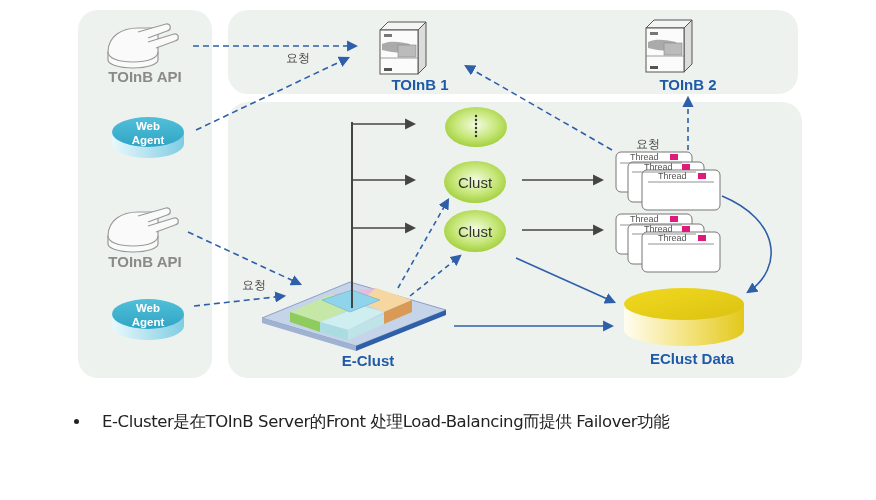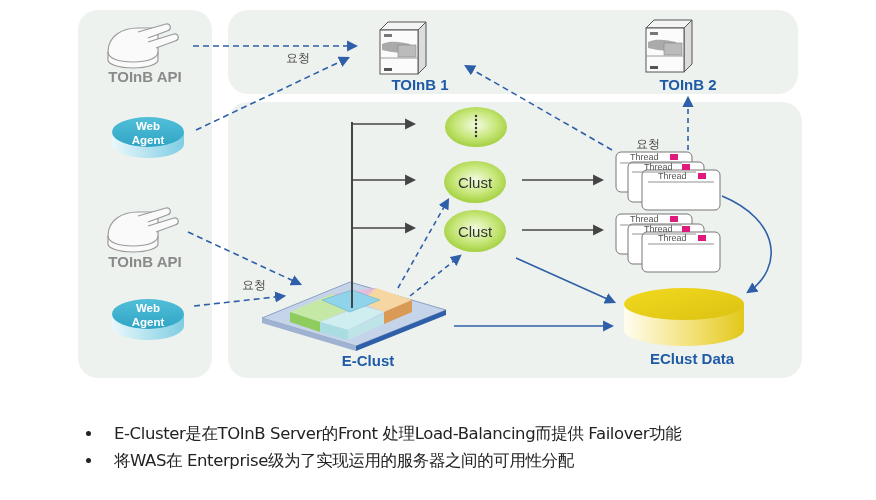--- a/index.html
+++ b/index.html
@@ -4,21 +4,21 @@
 <style>
   html, body { margin:0; padding:0; background:#ffffff; }
   body { width:876px; height:500px; position:relative; overflow:hidden; font-family:"Liberation Sans", sans-serif; }
   #diagram { position:absolute; left:0; top:0; width:876px; height:400px; }
   .lbl-blue { font-family:"Liberation Sans", sans-serif; font-weight:bold; fill:#1f5aa6; font-size:15px; }
   .lbl-gray { font-family:"Liberation Sans", sans-serif; font-weight:bold; fill:#8a8a8a; font-size:15px; }
   .lbl-req { font-family:"DejaVu Sans", sans-serif; fill:#444; font-size:12px; }
   .lbl-agent { font-family:"Liberation Sans", sans-serif; font-weight:bold; fill:#ffffff; font-size:11.5px; }
   .lbl-clust { font-family:"Liberation Sans", sans-serif; fill:#333; font-size:15px; }
   .lbl-thread { font-family:"Liberation Sans", sans-serif; fill:#555; font-size:9px; }
-  .bullets { position:absolute; left:72px; top:408px; margin:12px; padding:0; list-style:none; }
+  .bullets { position:absolute; left:72px; top:408px; margin:0; padding:0; list-style:none; }
   .bullets li { position:relative; padding-left:30px; font-family:"DejaVu Sans", sans-serif; font-size:16.5px; color:#222; line-height:27px; letter-spacing:-0.4px; white-space:nowrap; }
   .bullets li .dot { position:absolute; left:2px; top:11px; width:5px; height:5px; border-radius:50%; background:#222; }
 </style>
 </head>
 <body>
 
 <svg id="diagram" viewBox="0 0 876 400" xmlns="http://www.w3.org/2000/svg">
   <defs>
     <marker id="ah-blue" viewBox="0 0 10 10" refX="8" refY="5" markerWidth="7" markerHeight="7" orient="auto-start-reverse">
       <path d="M0,0 L10,5 L0,10 z" fill="#2e5fa8"></path>
@@ -196,14 +196,13 @@
   </g>
   <text class="lbl-blue" x="692" y="364" text-anchor="middle">EClust Data</text>
 
   <line x1="516" y1="258" x2="614" y2="302" stroke="#2e5fa8" stroke-width="1.6" marker-end="url(#ah-blue)"></line>
   <line x1="454" y1="326" x2="612" y2="326" stroke="#2e5fa8" stroke-width="1.6" marker-end="url(#ah-blue)"></line>
   <path d="M722,196 C780,220 784,268 748,292" fill="none" stroke="#2e5fa8" stroke-width="1.6" marker-end="url(#ah-blue)"></path>
 </svg>
 
 <ul class="bullets">
   <li><span class="dot"></span><span>E-Cluster是在TOInB Server的Front 处理Load-Balancing而提供 Failover功能</span></li>
-  <li><span class="dot"></span><span>将WAS在 Enterprise级为了实现运用的服务器之间的可用性分配</span></li>
 </ul>
 
 </body></html>

